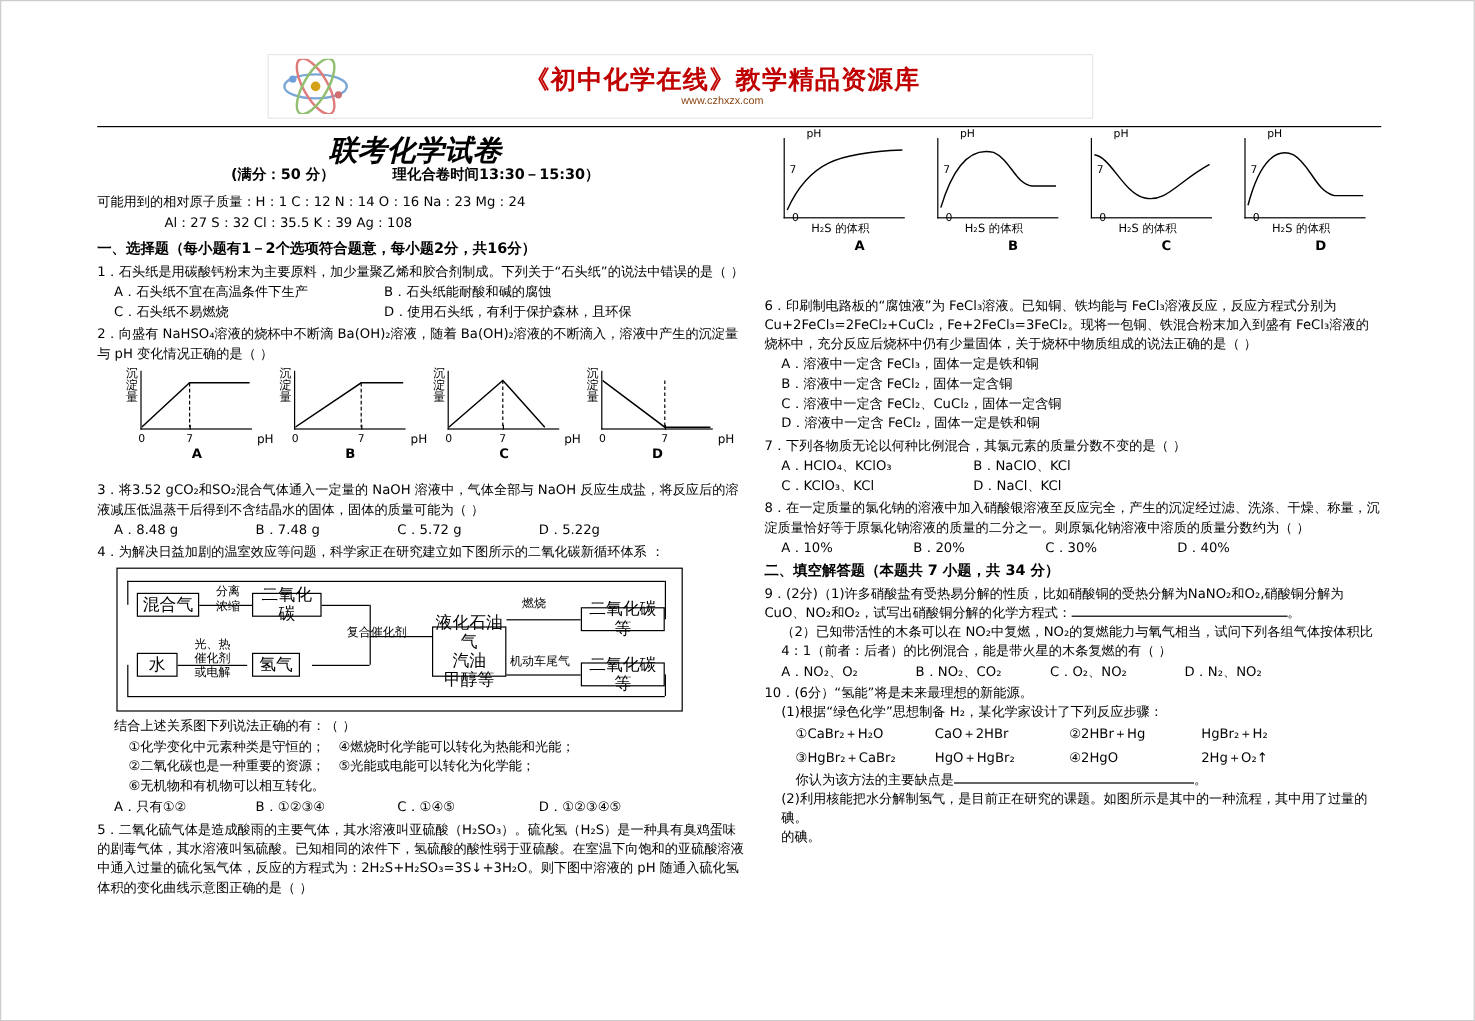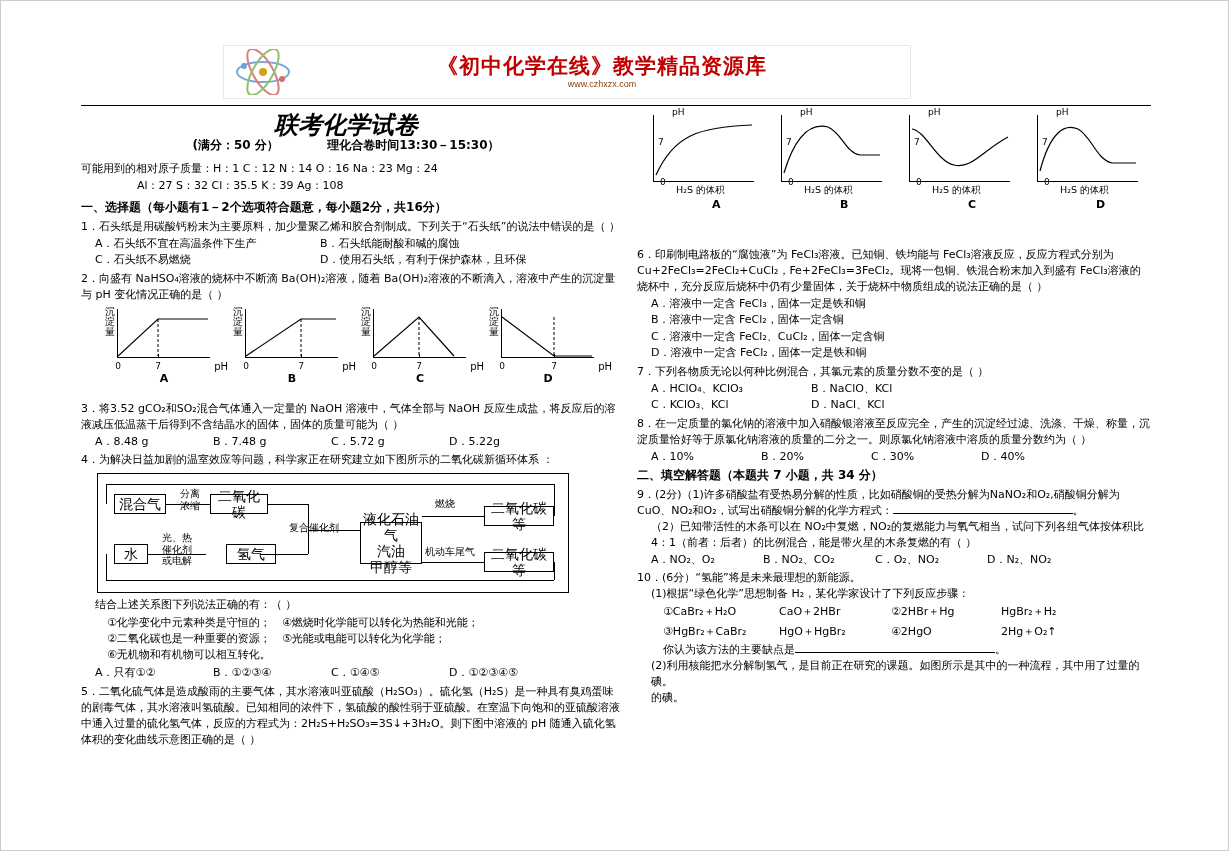--- a/index.html
+++ b/index.html
@@ -229,21 +229,21 @@
     </div>
 
     <div class="flow">
       <div class="fbox" style="left:16px;top:20px;width:52px;height:20px">混合气</div>
       <div class="fbox" style="left:16px;top:70px;width:34px;height:20px">水</div>
       <div class="ftext" style="left:72px;top:14px;width:40px">分离<br>浓缩</div>
       <div class="ftext" style="left:56px;top:58px;width:46px">光、热<br>催化剂<br>或电解</div>
       <div class="hline" style="left:68px;top:30px;width:46px"></div>
       <div class="hline" style="left:50px;top:80px;width:58px"></div>
       <div class="fbox" style="left:112px;top:20px;width:58px;height:20px">二氧化碳</div>
-      <div class="fbox" style="left:128px;top:70px;width:50px;height:20px">氢气</div>
+      <div class="fbox" style="left:112px;top:70px;width:40px;height:20px">氢气</div>
       <div class="ftext" style="left:176px;top:48px;width:80px">复合催化剂</div>
       <div class="hline" style="left:170px;top:30px;width:40px"></div>
       <div class="hline" style="left:162px;top:80px;width:48px"></div>
       <div class="vline" style="left:210px;top:30px;height:50px"></div>
       <div class="hline" style="left:210px;top:56px;width:52px"></div>
       <div class="fbox" style="left:262px;top:48px;width:62px;height:42px;flex-direction:column">液化石油气<br>汽油<br>甲醇等</div>
       <div class="ftext" style="left:330px;top:24px;width:34px">燃烧</div>
       <div class="ftext" style="left:326px;top:72px;width:52px">机动车尾气</div>
       <div class="hline" style="left:324px;top:42px;width:62px"></div>
       <div class="hline" style="left:324px;top:88px;width:62px"></div>

